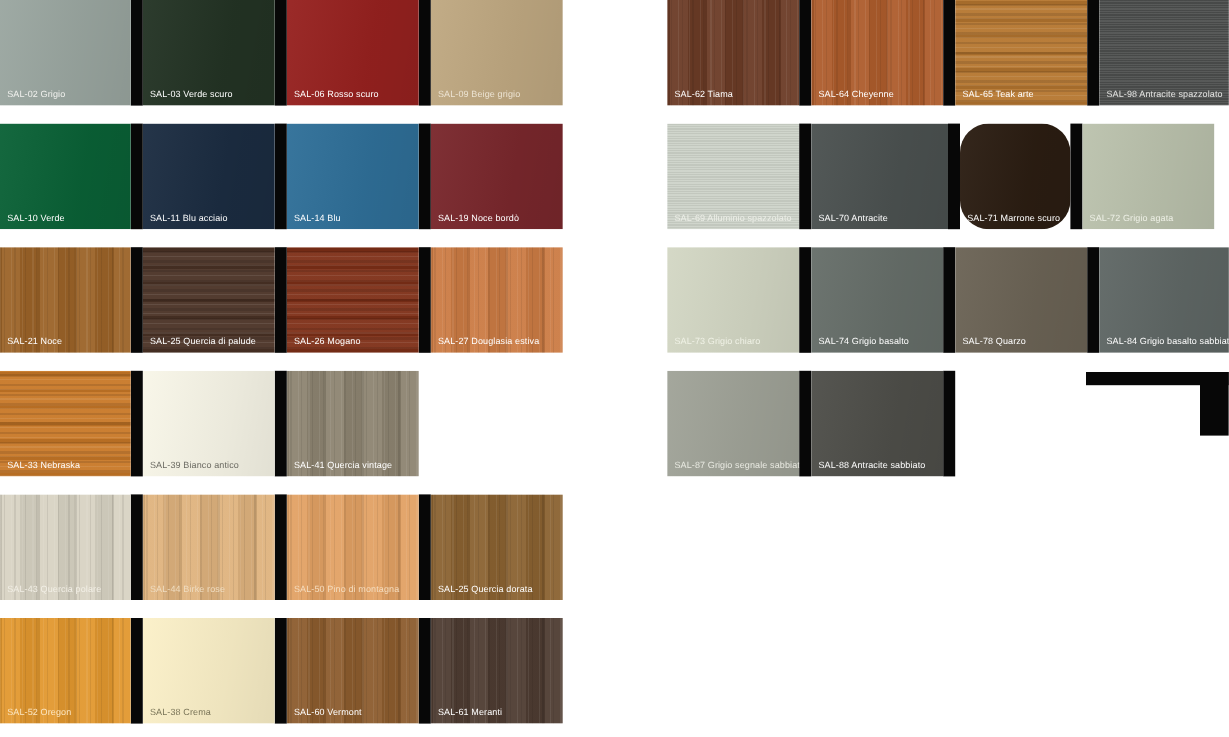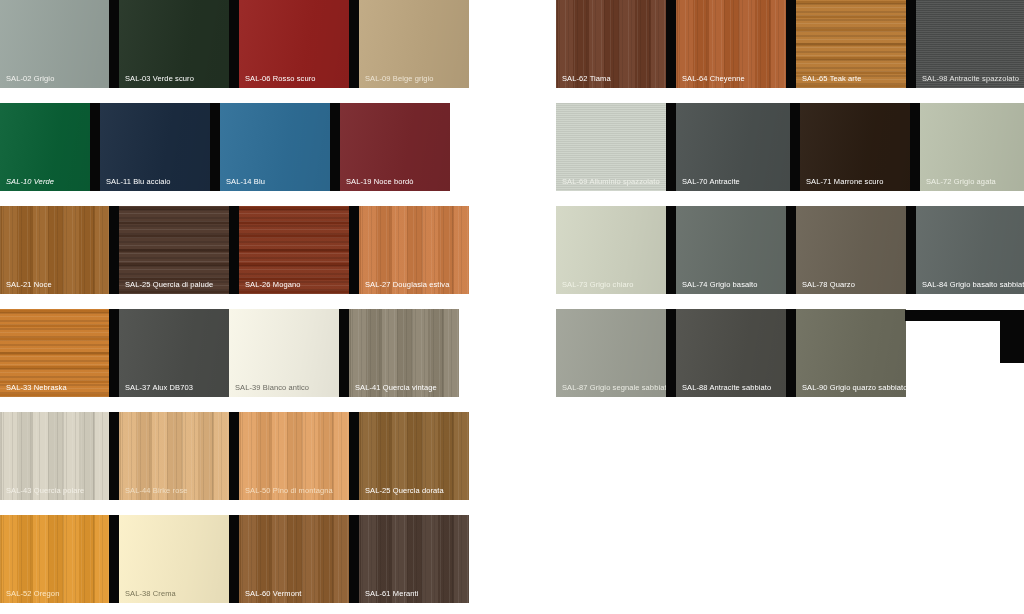--- a/index.html
+++ b/index.html
@@ -86,21 +86,21 @@
           <div class="face" style="background: linear-gradient(100deg, rgba(255, 255, 255, 0.043), rgba(0, 0, 0, 0.05) 62%, rgba(0, 0, 0, 0.09)), linear-gradient(rgb(150, 33, 31), rgb(150, 33, 31));"></div>
           <div class="label" style="color: rgb(255, 255, 255);">SAL-06 Rosso scuro</div>
         </div>
         <div class="edge" style="width: 10px;"></div>
         <div class="swatch" title="SAL-09 Beige grigio" style="width: 110px;">
           <div class="face" style="background: linear-gradient(100deg, rgba(255, 255, 255, 0.043), rgba(0, 0, 0, 0.05) 62%, rgba(0, 0, 0, 0.09)), linear-gradient(rgb(191, 168, 129), rgb(191, 168, 129));"></div>
           <div class="label" style="color: rgb(236, 227, 210);">SAL-09 Beige grigio</div>
         </div>
       </div>
       <div class="swatch-row">
-        <div class="swatch" title="SAL-10 Verde" style="width: 90px; font-style: italic;">
+        <div class="swatch" title="SAL-10 Verde" style="width: 109px;">
           <div class="face" style="background: linear-gradient(100deg, rgba(255, 255, 255, 0.043), rgba(0, 0, 0, 0.05) 62%, rgba(0, 0, 0, 0.09)), linear-gradient(rgb(10, 97, 54), rgb(10, 97, 54));"></div>
           <div class="label" style="color: rgb(255, 255, 255);">SAL-10 Verde</div>
         </div>
         <div class="edge" style="width: 10px;"></div>
         <div class="swatch" title="SAL-11 Blu acciaio" style="width: 110px;">
           <div class="face" style="background: linear-gradient(100deg, rgba(255, 255, 255, 0.043), rgba(0, 0, 0, 0.05) 62%, rgba(0, 0, 0, 0.09)), linear-gradient(rgb(27, 44, 65), rgb(27, 44, 65));"></div>
           <div class="label" style="color: rgb(255, 255, 255);">SAL-11 Blu acciaio</div>
         </div>
         <div class="edge" style="width: 10px;"></div>
         <div class="swatch" title="SAL-14 Blu" style="width: 110px;">
@@ -133,24 +133,20 @@
           <div class="face" style="background: repeating-linear-gradient(90deg, rgba(255, 255, 255, 0.075) 0px, rgba(255, 255, 255, 0.075) 1px, rgba(0, 0, 0, 0) 1px, rgba(0, 0, 0, 0) 3px, rgba(0, 0, 0, 0.075) 3px, rgba(0, 0, 0, 0.075) 4px, rgba(0, 0, 0, 0) 4px, rgba(0, 0, 0, 0) 9px), repeating-linear-gradient(90deg, rgba(0, 0, 0, 0.1) 0px, rgba(0, 0, 0, 0.1) 2px, rgba(255, 255, 255, 0.05) 2px, rgba(255, 255, 255, 0.05) 17px, rgba(0, 0, 0, 0.06) 17px, rgba(0, 0, 0, 0.06) 31px), linear-gradient(rgb(203, 123, 68), rgb(203, 123, 68));"></div>
           <div class="label" style="color: rgb(255, 255, 255);">SAL-27 Douglasia estiva</div>
         </div>
       </div>
       <div class="swatch-row">
         <div class="swatch" title="SAL-33 Nebraska" style="width: 109px;">
           <div class="face" style="background: repeating-linear-gradient(0deg, rgba(255, 255, 255, 0.09) 0px, rgba(255, 255, 255, 0.09) 1px, rgba(0, 0, 0, 0) 1px, rgba(0, 0, 0, 0) 3px, rgba(0, 0, 0, 0.11) 3px, rgba(0, 0, 0, 0.11) 5px, rgba(0, 0, 0, 0) 5px, rgba(0, 0, 0, 0) 8px), repeating-linear-gradient(0deg, rgba(0, 0, 0, 0.09) 0px, rgba(0, 0, 0, 0.09) 3px, rgba(255, 255, 255, 0.05) 3px, rgba(255, 255, 255, 0.05) 14px), linear-gradient(rgb(200, 120, 39), rgb(200, 120, 39));"></div>
           <div class="label" style="color: rgb(255, 255, 255);">SAL-33 Nebraska</div>
         </div>
         <div class="edge" style="width: 10px;"></div>
-        <div class="swatch" title="SAL-37 Alux DB703" style="width: 110px;">
-          <div class="face" style="background: linear-gradient(100deg, rgba(255, 255, 255, 0.043), rgba(0, 0, 0, 0.05) 62%, rgba(0, 0, 0, 0.09)), linear-gradient(rgb(76, 78, 75), rgb(76, 78, 75));"></div>
-          <div class="label" style="color: rgb(255, 255, 255);">SAL-37 Alux DB703</div>
-        </div>
         <div class="swatch" title="SAL-39 Bianco antico" style="width: 110px;">
           <div class="face" style="background: linear-gradient(100deg, rgba(255, 255, 255, 0.043), rgba(0, 0, 0, 0.05) 62%, rgba(0, 0, 0, 0.09)), linear-gradient(rgb(248, 246, 232), rgb(248, 246, 232));"></div>
           <div class="label" style="color: rgb(107, 106, 98); margin-top: 18px;">SAL-39 Bianco antico</div>
         </div>
         <div class="edge" style="width: 10px;"></div>
         <div class="swatch" title="SAL-41 Quercia vintage" style="width: 110px;">
           <div class="face" style="background: repeating-linear-gradient(90deg, rgba(255, 255, 255, 0.075) 0px, rgba(255, 255, 255, 0.075) 1px, rgba(0, 0, 0, 0) 1px, rgba(0, 0, 0, 0) 3px, rgba(0, 0, 0, 0.075) 3px, rgba(0, 0, 0, 0.075) 4px, rgba(0, 0, 0, 0) 4px, rgba(0, 0, 0, 0) 9px), repeating-linear-gradient(90deg, rgba(0, 0, 0, 0.1) 0px, rgba(0, 0, 0, 0.1) 2px, rgba(255, 255, 255, 0.05) 2px, rgba(255, 255, 255, 0.05) 17px, rgba(0, 0, 0, 0.06) 17px, rgba(0, 0, 0, 0.06) 31px), linear-gradient(rgb(141, 132, 113), rgb(141, 132, 113));"></div>
           <div class="label" style="color: rgb(255, 255, 255);">SAL-41 Quercia vintage</div>
         </div>
       </div>
@@ -223,21 +219,21 @@
         <div class="swatch" title="SAL-69 Alluminio spazzolato" style="width: 110px;">
           <div class="face" style="background: repeating-linear-gradient(0deg, rgba(255, 255, 255, 0.07) 0px, rgba(255, 255, 255, 0.07) 1px, rgba(0, 0, 0, 0.05) 1px, rgba(0, 0, 0, 0.05) 2px), linear-gradient(rgb(204, 210, 200), rgb(204, 210, 200));"></div>
           <div class="label" style="color: rgb(237, 239, 232);">SAL-69 Alluminio spazzolato</div>
         </div>
         <div class="edge" style="width: 10px;"></div>
         <div class="swatch" title="SAL-70 Antracite" style="width: 114px;">
           <div class="face" style="background: linear-gradient(100deg, rgba(255, 255, 255, 0.043), rgba(0, 0, 0, 0.05) 62%, rgba(0, 0, 0, 0.09)), linear-gradient(rgb(75, 81, 80), rgb(75, 81, 80));"></div>
           <div class="label" style="color: rgb(255, 255, 255);">SAL-70 Antracite</div>
         </div>
         <div class="edge" style="width: 10px;"></div>
-        <div class="swatch" title="SAL-71 Marrone scuro" style="width: 110px;">
+        <div class="swatch" title="SAL-71 Marrone scuro" style="width: 92px; border-radius: 24px;">
           <div class="face" style="background: linear-gradient(100deg, rgba(255, 255, 255, 0.043), rgba(0, 0, 0, 0.05) 62%, rgba(0, 0, 0, 0.09)), linear-gradient(rgb(43, 29, 18), rgb(43, 29, 18));"></div>
           <div class="label" style="color: rgb(255, 255, 255);">SAL-71 Marrone scuro</div>
         </div>
         <div class="edge" style="width: 10px;"></div>
         <div class="swatch" title="SAL-72 Grigio agata" style="width: 110px;">
           <div class="face" style="background: linear-gradient(100deg, rgba(255, 255, 255, 0.043), rgba(0, 0, 0, 0.05) 62%, rgba(0, 0, 0, 0.09)), linear-gradient(rgb(187, 194, 173), rgb(187, 194, 173));"></div>
           <div class="label" style="color: rgb(238, 240, 230);">SAL-72 Grigio agata</div>
         </div>
       </div>
       <div class="swatch-row">
@@ -265,24 +261,20 @@
         <div class="swatch" title="SAL-87 Grigio segnale sabbiato" style="width: 110px;">
           <div class="face" style="background: linear-gradient(100deg, rgba(255, 255, 255, 0.043), rgba(0, 0, 0, 0.05) 62%, rgba(0, 0, 0, 0.09)), linear-gradient(rgb(160, 163, 152), rgb(160, 163, 152));"></div>
           <div class="label" style="color: rgb(233, 234, 226);">SAL-87 Grigio segnale sabbiato</div>
         </div>
         <div class="edge" style="width: 10px;"></div>
         <div class="swatch" title="SAL-88 Antracite sabbiato" style="width: 110px;">
           <div class="face" style="background: linear-gradient(100deg, rgba(255, 255, 255, 0.043), rgba(0, 0, 0, 0.05) 62%, rgba(0, 0, 0, 0.09)), linear-gradient(rgb(78, 78, 73), rgb(78, 78, 73));"></div>
           <div class="label" style="color: rgb(255, 255, 255);">SAL-88 Antracite sabbiato</div>
         </div>
         <div class="edge" style="width: 10px;"></div>
-        <div class="swatch" title="SAL-90 Grigio quarzo sabbiato" style="width: 110px;">
-          <div class="face" style="background: linear-gradient(100deg, rgba(255, 255, 255, 0.043), rgba(0, 0, 0, 0.05) 62%, rgba(0, 0, 0, 0.09)), linear-gradient(rgb(110, 110, 94), rgb(110, 110, 94));"></div>
-          <div class="label" style="color: rgb(255, 255, 255);">SAL-90 Grigio quarzo sabbiato</div>
-        </div>
       </div>
     </div>
 
   <div id="corner-block">
     <div id="corner-bar-h" style="background: rgb(7, 7, 7);"></div>
     <div id="corner-bar-v" style="background: rgb(7, 7, 7);"></div>
   </div>
 
 </div>
 

